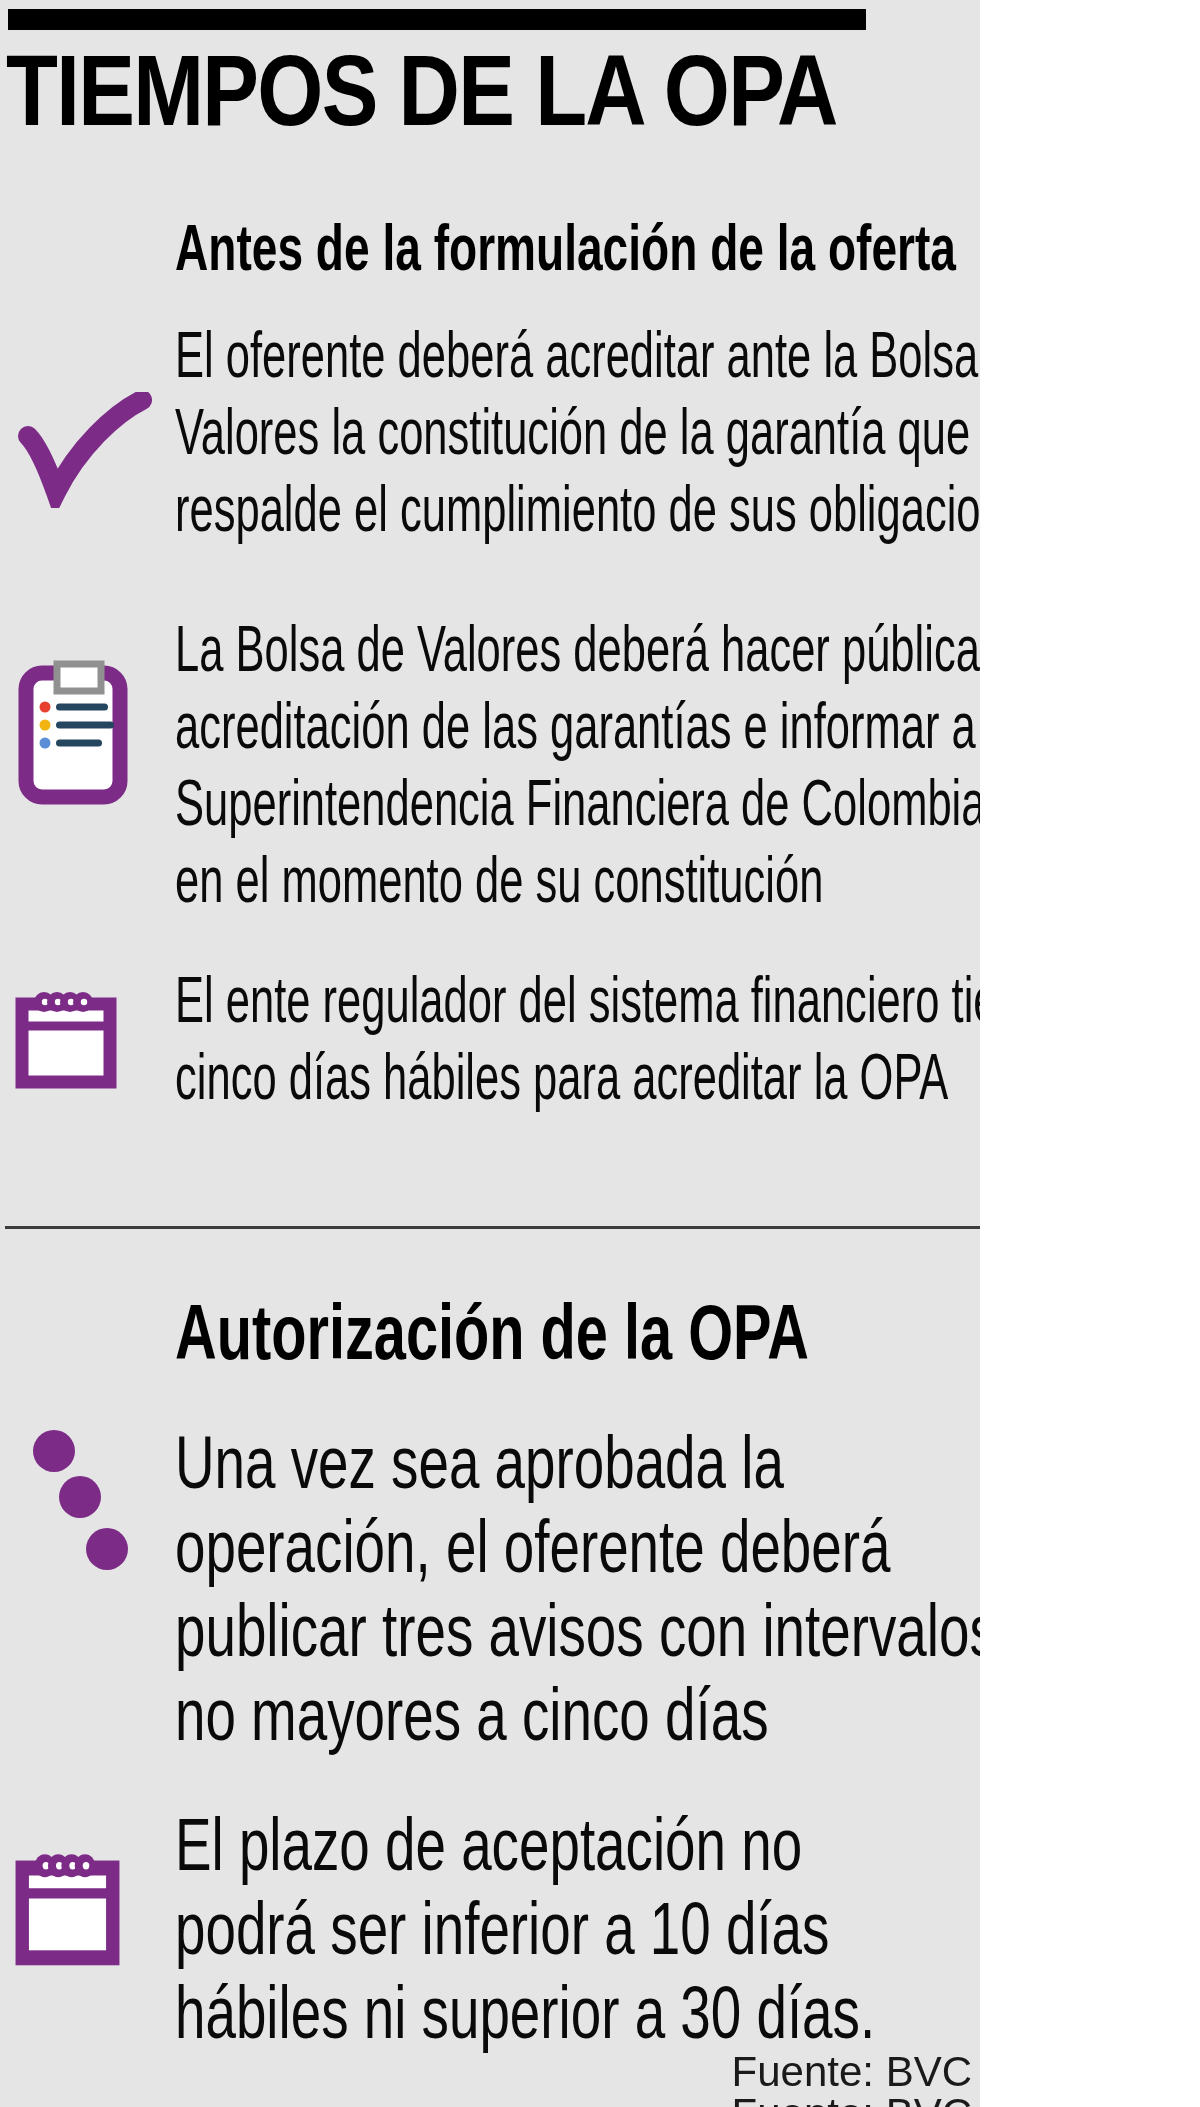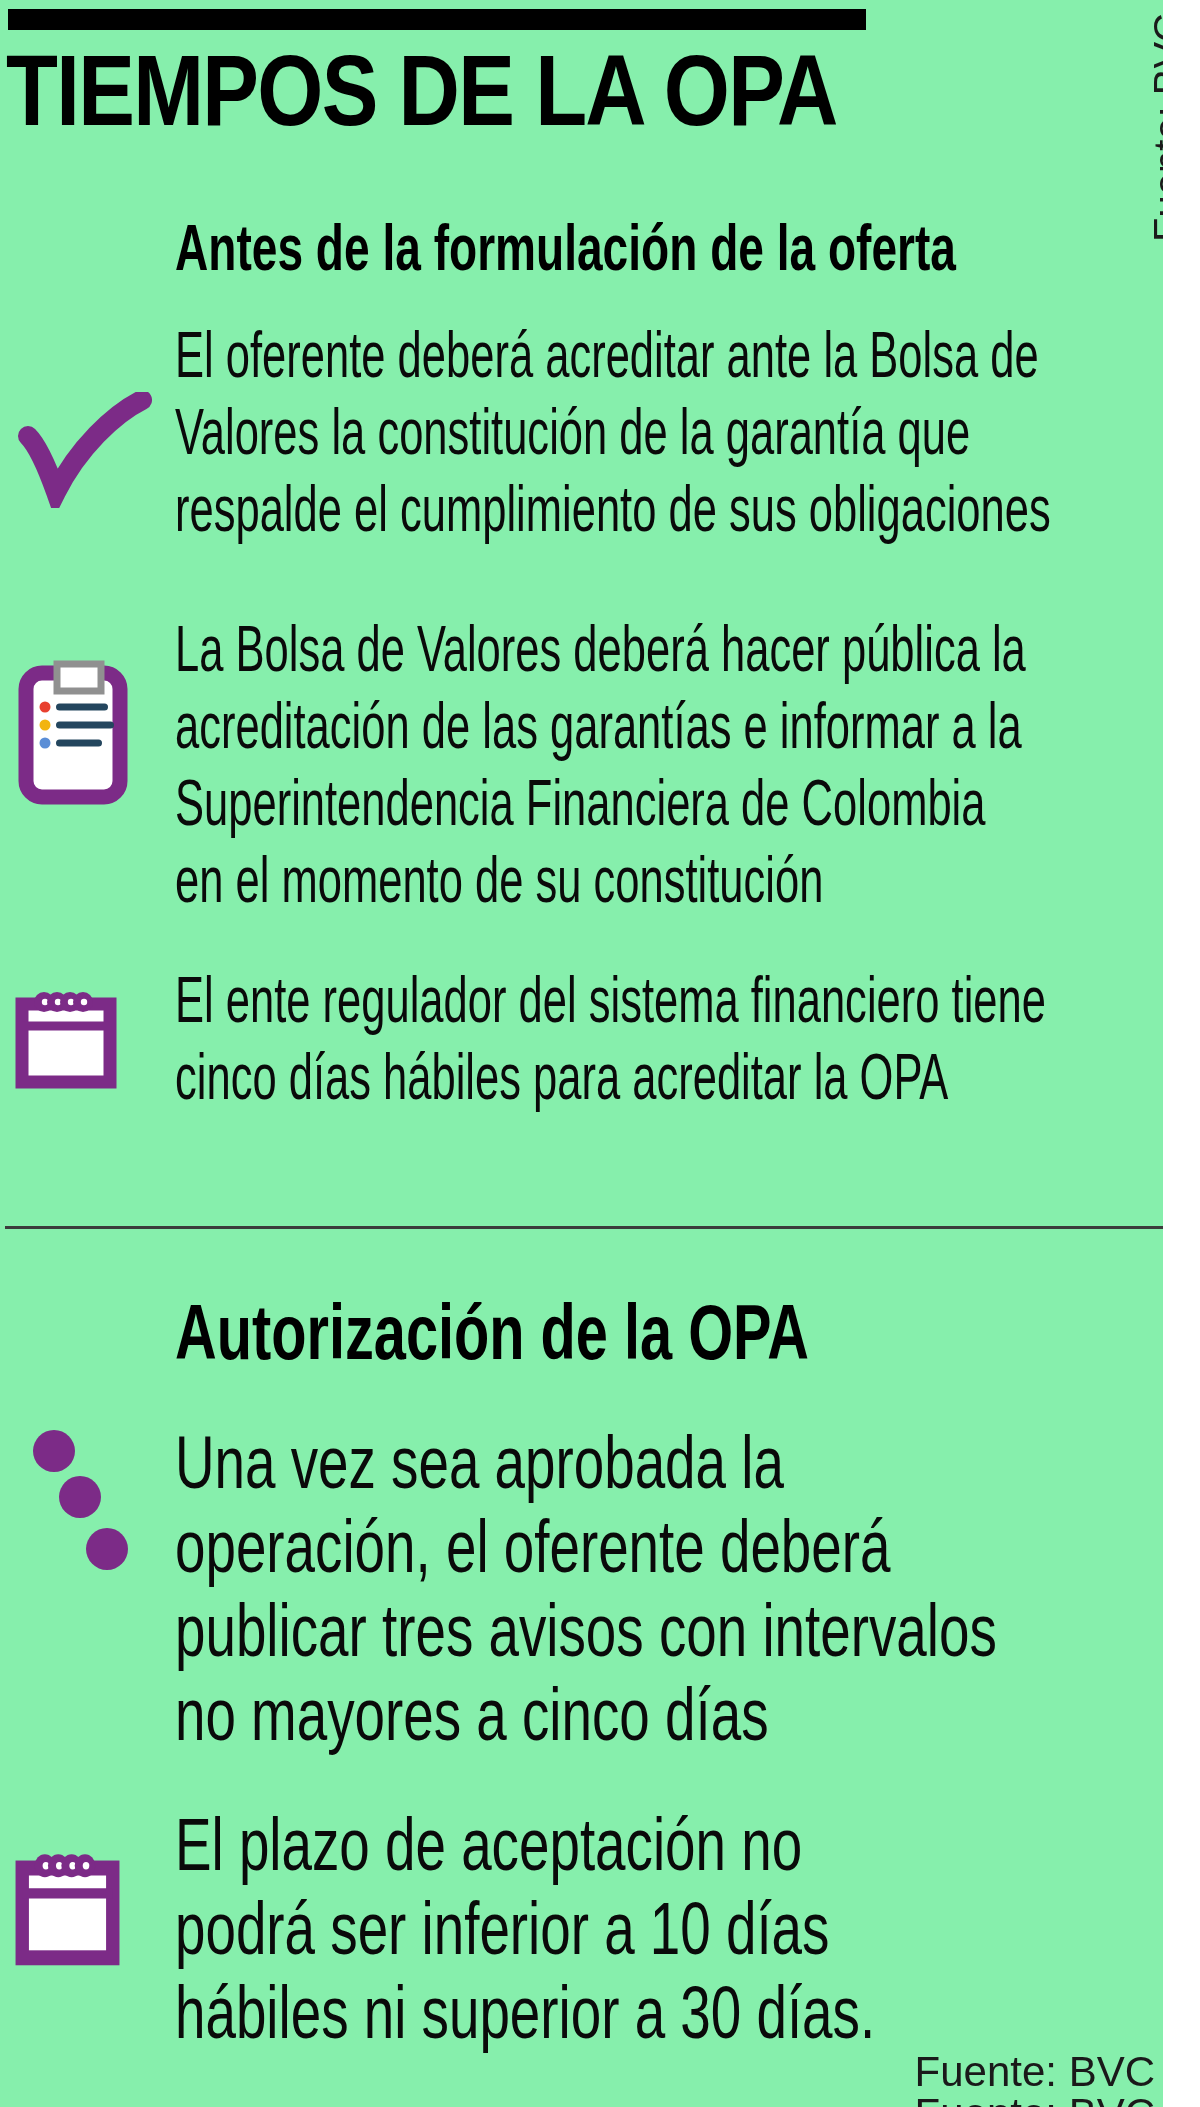--- a/index.html
+++ b/index.html
@@ -1,16 +1,16 @@
 <!DOCTYPE html>
 <html><head>
 <meta charset="utf-8">
 <style>
   html,body{margin:0;padding:0;background:#fff;}
-  .page{position:relative;width:1163px;height:2107px;background:#86efac;overflow:hidden;
+  .page{position:relative;width:980px;height:2107px;background:#e5e5e5;overflow:hidden;
         font-family:"Liberation Sans",sans-serif;color:#0a0a0a;}
   .abs{position:absolute;}
   .topbar{left:8px;top:9px;width:858px;height:21px;background:#000;}
   .title{left:6px;top:40px;font-size:100px;font-weight:bold;letter-spacing:-2px;color:#000;
          transform:scaleX(.85);transform-origin:left top;white-space:pre;line-height:100px;margin:0;}
   .src-vert{left:1146px;top:22px;height:220px;writing-mode:vertical-rl;transform:rotate(180deg);
             transform-origin:center center;font-size:40px;color:#1a1a1a;white-space:pre;}
   .h1{left:175px;top:213px;font-size:64px;font-weight:bold;color:#000;line-height:70px;
       transform:scaleX(.72);transform-origin:left top;white-space:pre;margin:0;}
   .h2{left:175px;top:1290px;font-size:78px;font-weight:bold;color:#000;line-height:84px;

